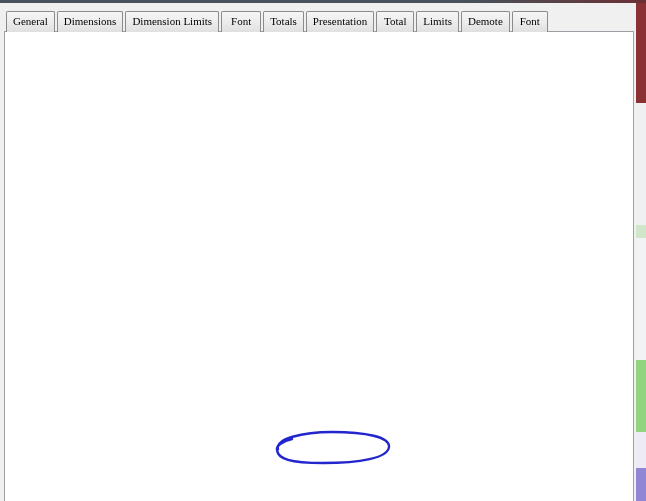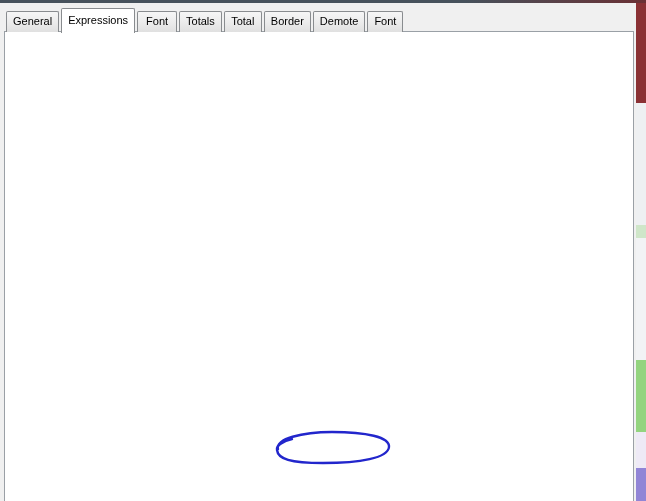--- a/index.html
+++ b/index.html
@@ -13,21 +13,21 @@
   .edge-strip { position:absolute; right:0; top:0; width:10px; height:501px; z-index:5; }
   .edge-strip div { width:100%; }
 
   .dialog-body { position:absolute; left:4px; top:31px; width:630px; height:470px;
     background:#fff; border:1px solid #9aa0a6; border-bottom:none; z-index:1; }
 
   
   .tabs { position:absolute; left:6px; top:7px; height:25px; display:flex; align-items:flex-end; gap:2px; z-index:3; }
   .tab { height:21px; padding:3px 6px 0 6px; text-align:center; white-space:nowrap;
     border:1px solid #898c8f; border-bottom:none; border-radius:2px 2px 0 0;
-    background:linear-gradient(#f6f6f6,#ebebeb 55%,#e0e0e0); cursor:default; }
+    background:linear-gradient(#f6f6f6,#ebebeb 55%,#e0e0e0); cursor:default;font-family:Liberation Serif, serif; }
   .tab.active { height:25px; background:#fff; margin-bottom:-1px; z-index:4; position:relative; padding-top:5px; }
 
   
   .cb { position:absolute; width:13px; height:13px; border:1px solid #8e8f8f;
     background:linear-gradient(#fdfdfd,#eef0f2); }
   .cb.checked::after { content:"✓"; position:absolute; left:1px; top:-3px; font-size:13px; font-weight:bold; color:#31517d; }
   .cb.dis { border-color:#c0c4c8; background:#f7f8f9; }
   .cb.dis.checked::after { color:#9aa0a6; }
 
   .cbs { position:absolute; width:11px; height:11px; border:1px solid #b9bdc2; background:#fff; }
@@ -110,25 +110,27 @@
     <div style="height:122px;background:#f2f3f5"></div>
     <div style="height:72px;background:#93d47f"></div>
     <div style="height:36px;background:#eeeaf6"></div>
     <div style="height:33px;background:#9185d6"></div>
   </div>
 
   <div class="dialog-body"></div>
 
   <div class="tabs">
     <div class="tab">General</div>
-    <div class="tab active">Expressions</div>
+    <div class="tab">Dimensions</div>
+    <div class="tab">Dimension Limits</div>
     <div class="tab" style="min-width:40px">Font</div>
     <div class="tab" style="min-width:40px">Totals</div>
+    <div class="tab">Presentation</div>
     <div class="tab" style="min-width:38px">Total</div>
-    <div class="tab" style="min-width:40px">Border</div>
+    <div class="tab" style="min-width:40px">Limits</div>
     <div class="tab" style="min-width:43px">Demote</div>
     <div class="tab" style="min-width:36px">Font</div>
 
   </div>
 
   <div class="exprlist">
     <div class="expander">+</div>
     <svg style="position:absolute;left:25px;top:4px" width="17" height="15" viewBox="0 0 17 15">
       <rect x="1" y="8" width="4" height="6" fill="#9cc0e8" stroke="#2d5e9e" stroke-width="1"></rect>
       <rect x="6" y="2" width="4" height="12" fill="#5f93d2" stroke="#2d5e9e" stroke-width="1"></rect>

